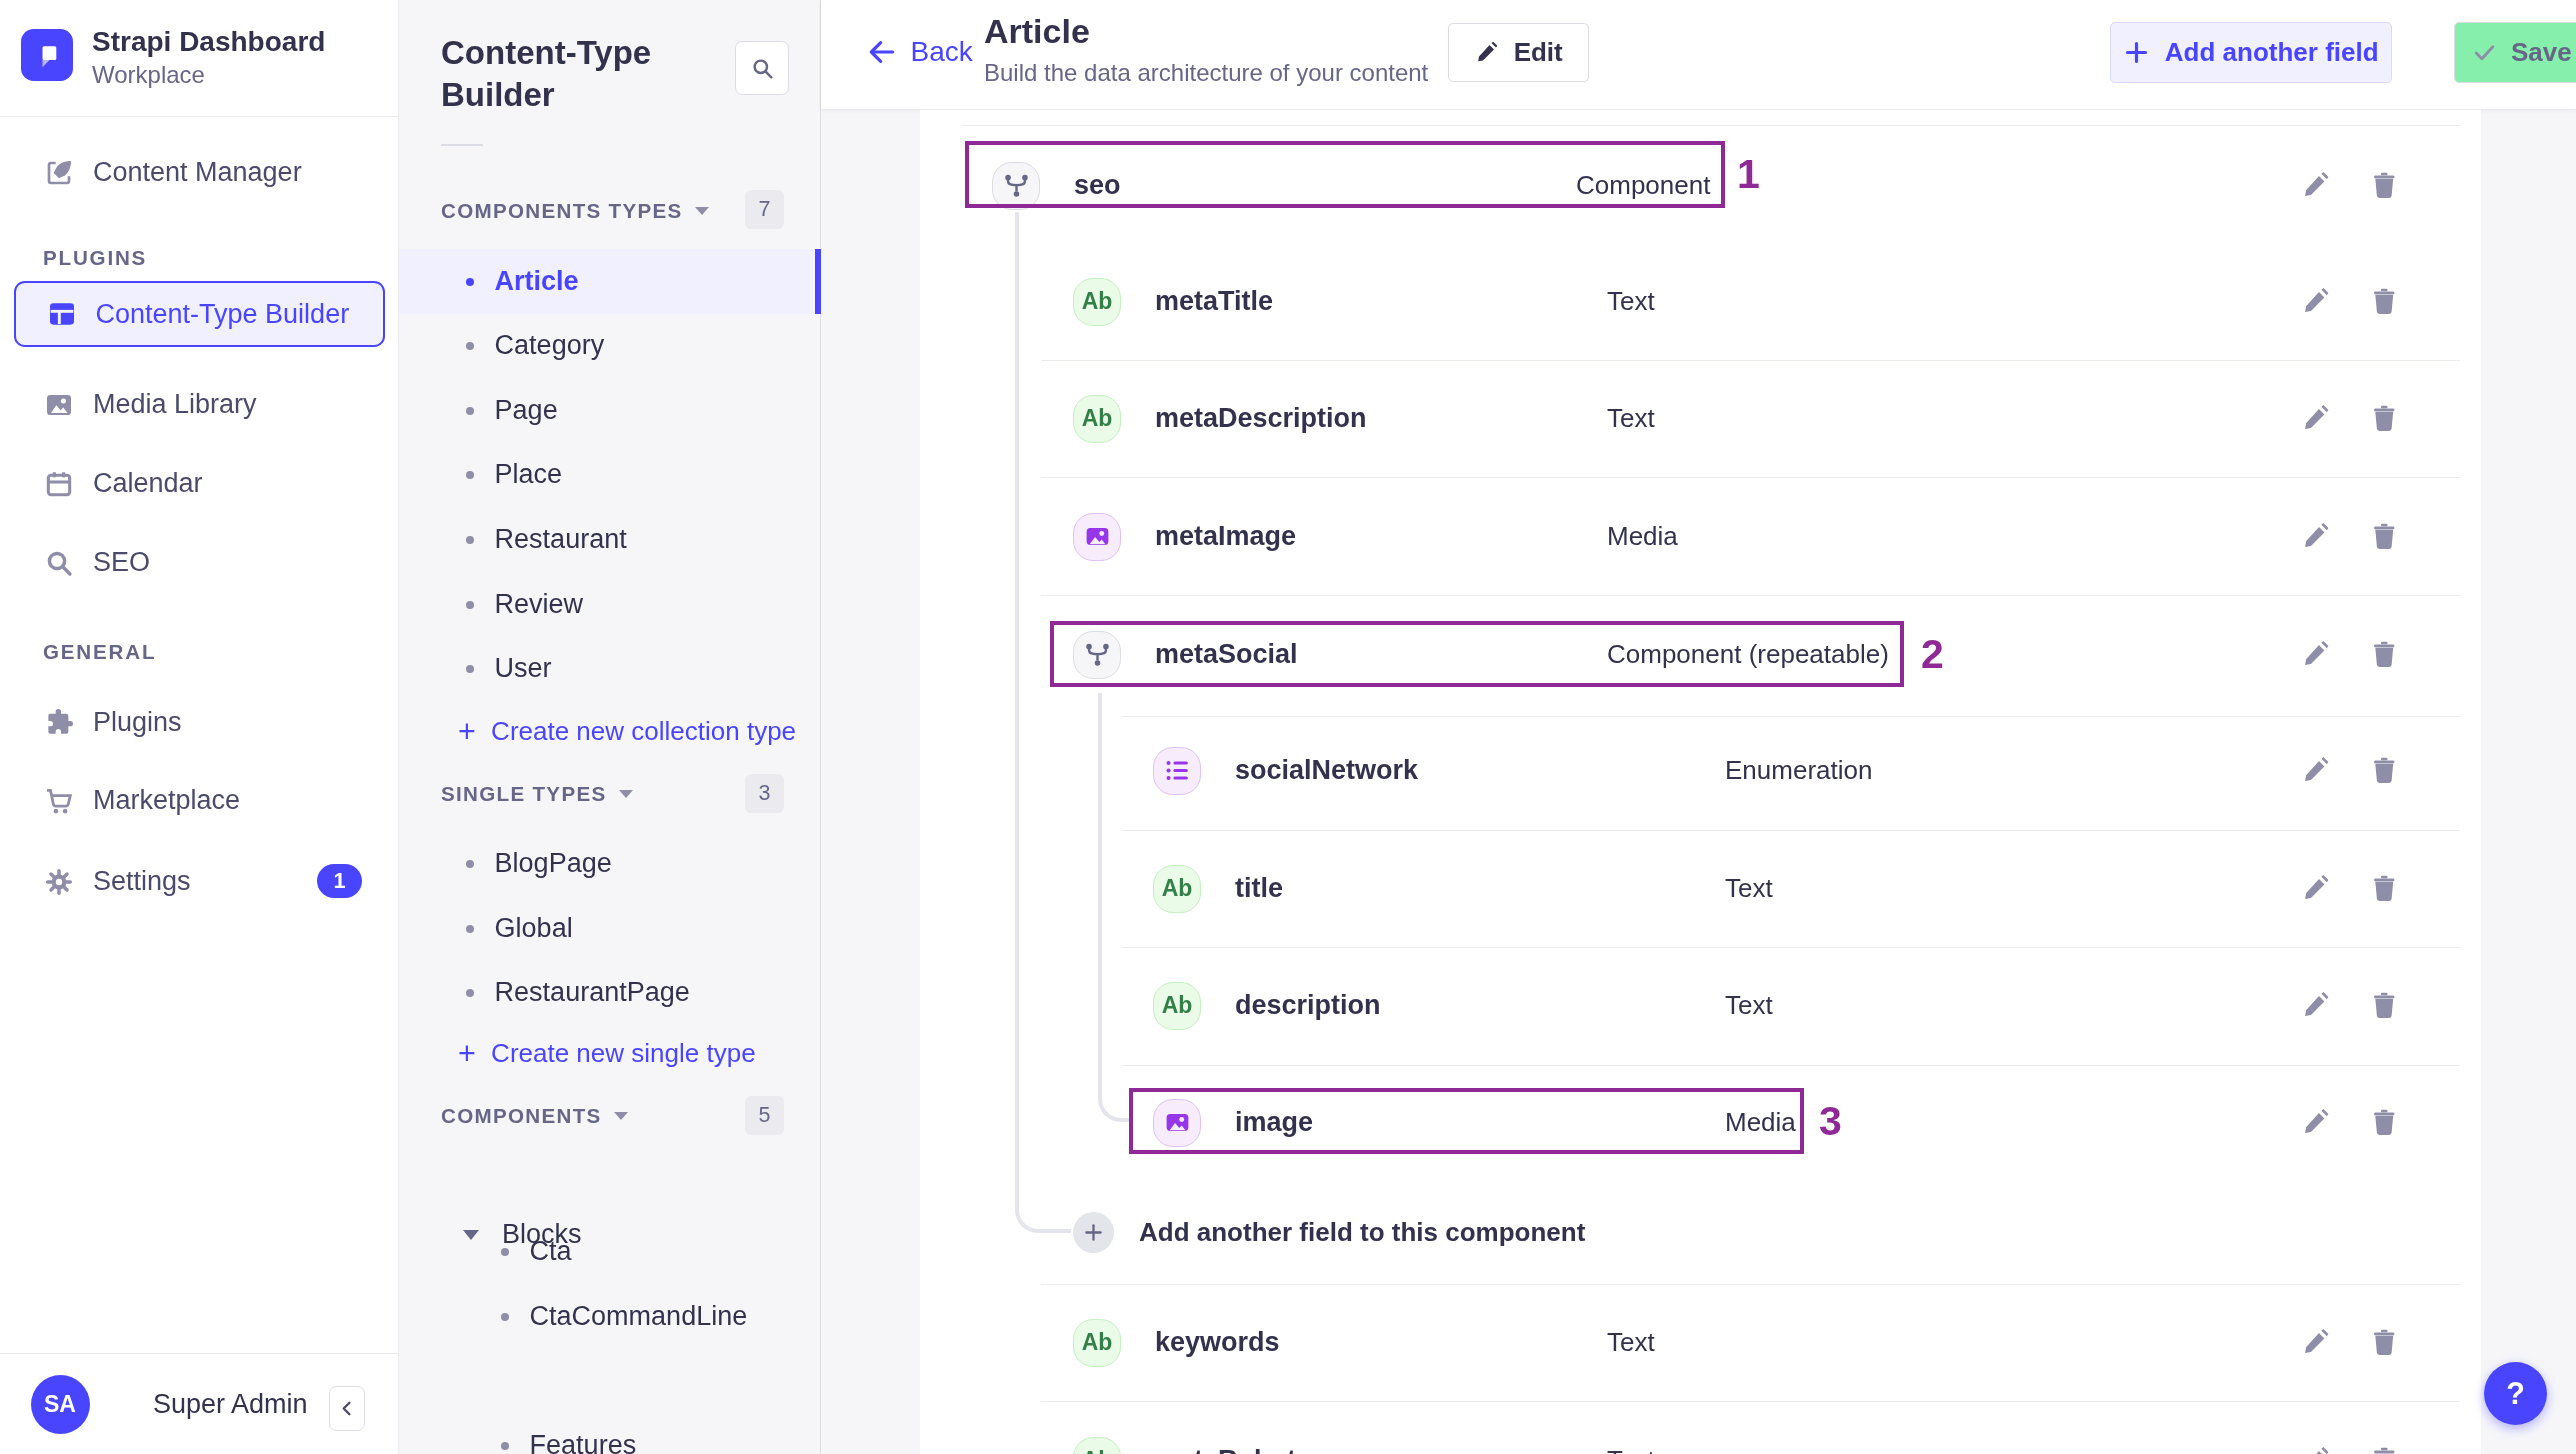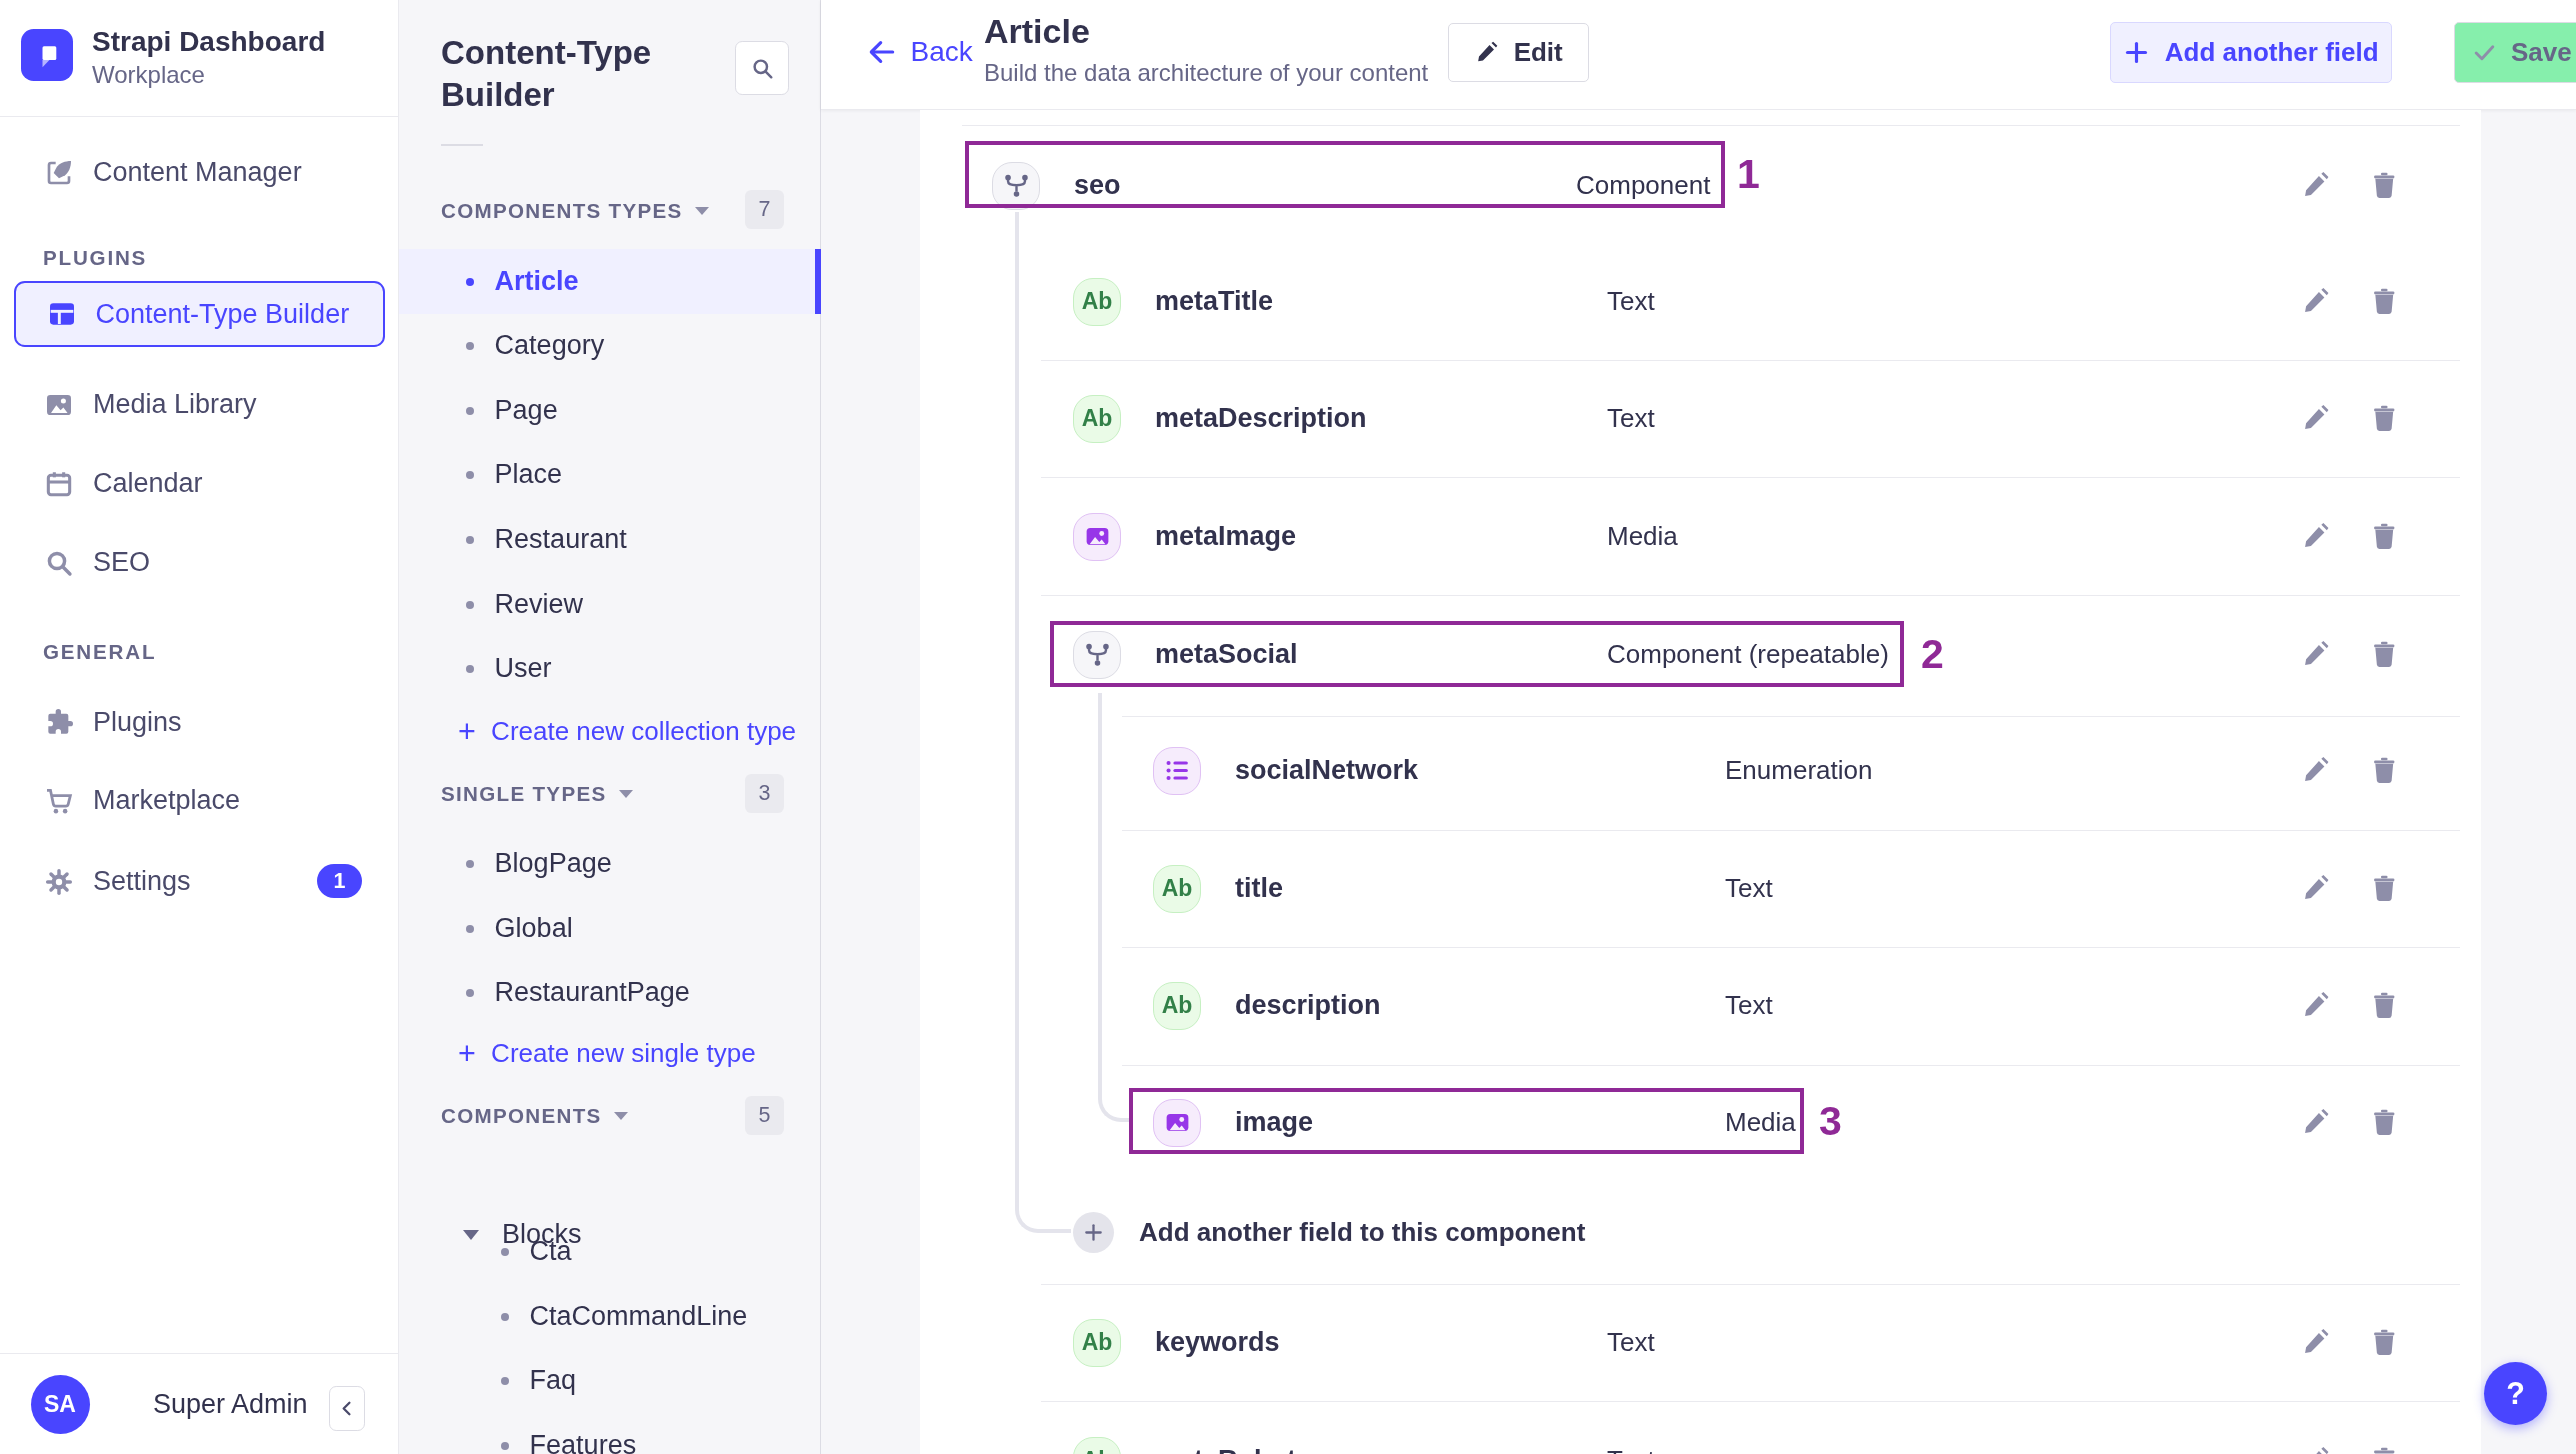--- a/index.html
+++ b/index.html
@@ -303,24 +303,20 @@
       <span class="g-label">Blocks</span>
     </div>
     <div class="p-item sub" style="top:1219px">
       <span class="dot"></span>
       <span class="p-label">Cta</span>
     </div>
     <div class="p-item sub" style="top:1284px">
       <span class="dot"></span>
       <span class="p-label">CtaCommandLine</span>
     </div>
-    <div class="p-item sub" style="top:1348px">
-      <span class="dot"></span>
-      <span class="p-label">Faq</span>
-    </div>
     <div class="p-item sub" style="top:1413px">
       <span class="dot"></span>
       <span class="p-label">Features</span>
     </div>
   </aside>
 
   <header class="main-header">
     <div class="back">
       <svg viewBox="0 0 24 24" fill="none" stroke="currentColor" stroke-width="2.4" stroke-linecap="round" stroke-linejoin="round">
           <line x1="20" y1="12" x2="5" y2="12"></line>

